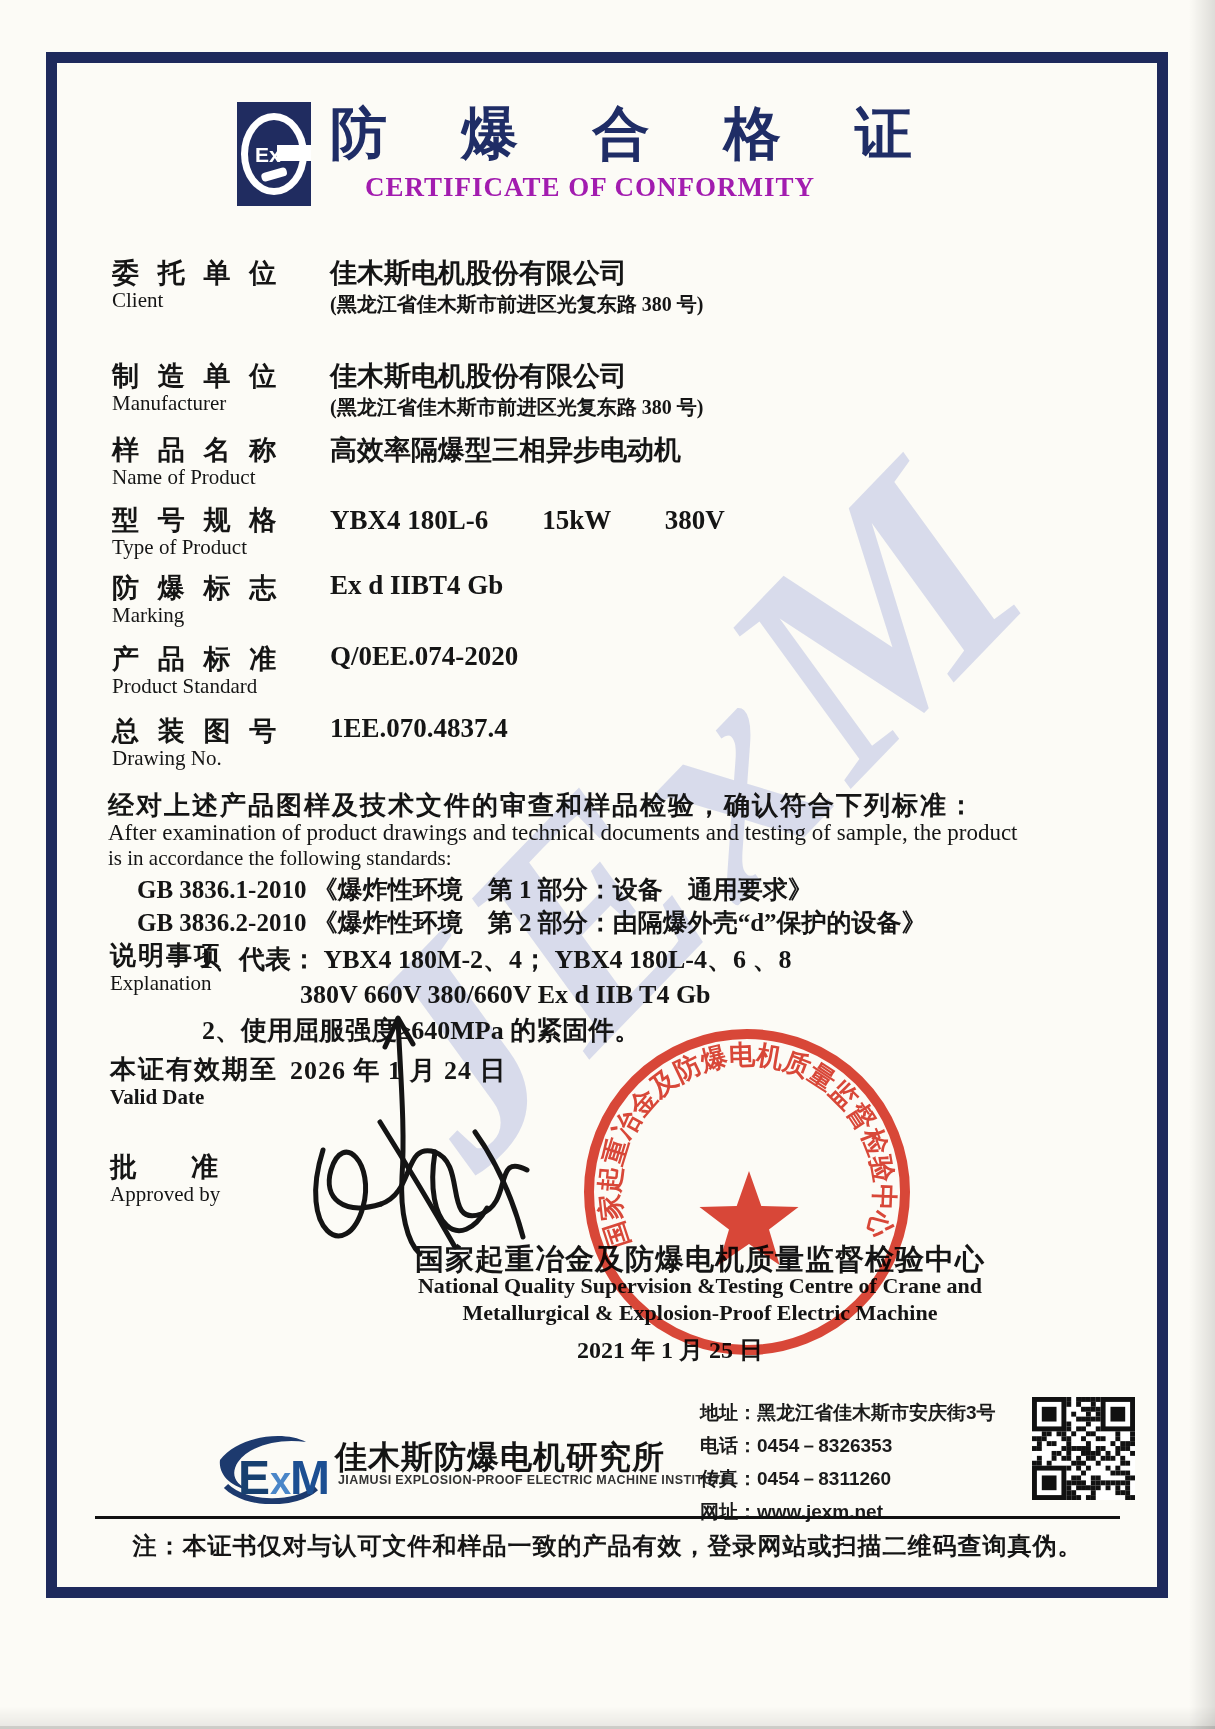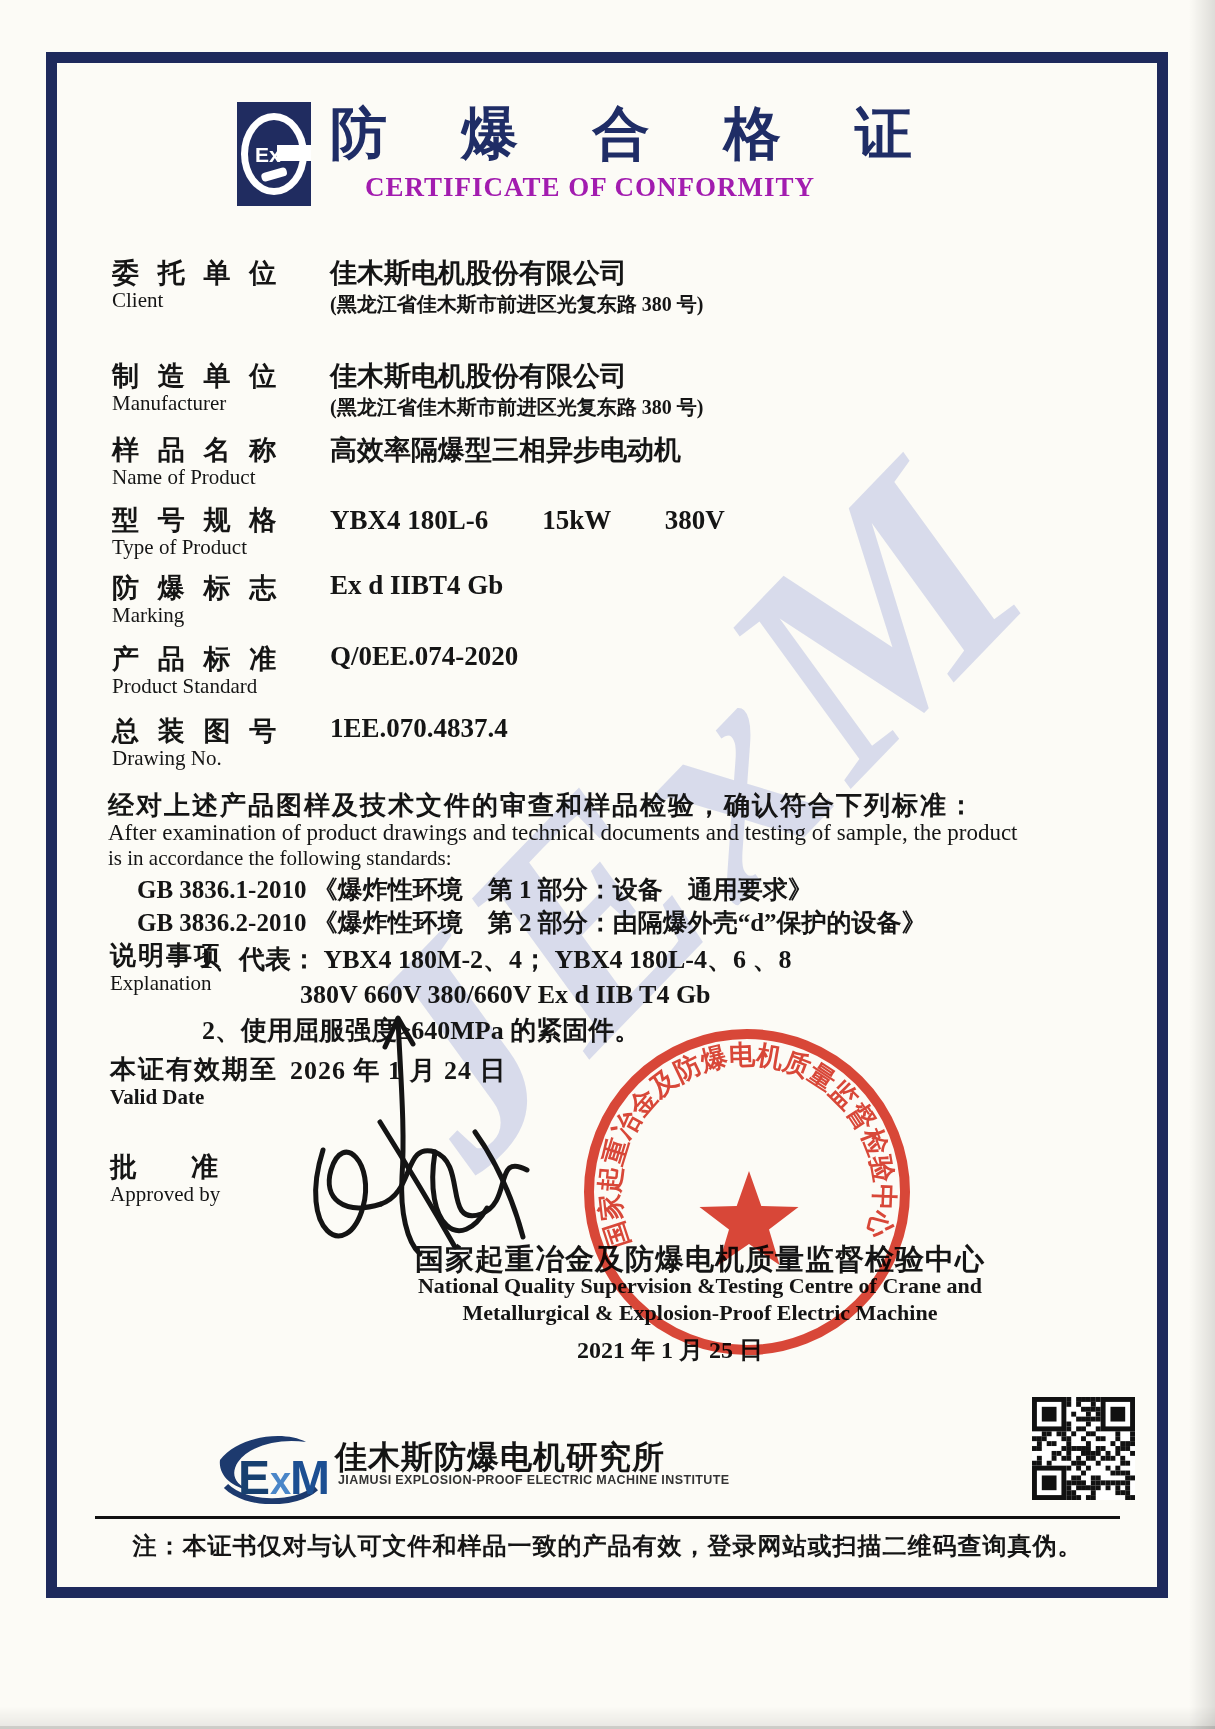--- a/index.html
+++ b/index.html
@@ -196,20 +196,26 @@
       <path d="M8 28 C 26 4, 72 -2, 94 10 C 68 6, 38 13, 26 30 C 18 42, 23 53, 38 58 C 20 56, 6 43, 8 28 Z" fill="#1d3a6e"></path>
       <path d="M14 54 C 34 74, 84 74, 104 56" fill="none" stroke="#1d3a6e" stroke-width="6"></path>
       <text x="26" y="62" font-size="48" font-weight="bold" fill="#17406f" font-family="Liberation Sans, sans-serif">E</text>
       <text x="58" y="62" font-size="38" font-weight="bold" fill="#4a86c8" font-family="Liberation Sans, sans-serif">x</text>
       <text x="78" y="62" font-size="48" font-weight="bold" fill="#1c4f92" font-family="Liberation Sans, sans-serif">M</text>
     </svg>
   </div>
   <div class="inst-cn">佳木斯防爆电机研究所</div>
   <div class="inst-en">JIAMUSI EXPLOSION-PROOF ELECTRIC MACHINE INSTITUTE</div>
 
+  <div class="contact">
+    <div>地址：黑龙江省佳木斯市安庆街3号</div>
+    <div>电话：0454－8326353</div>
+    <div>传真：0454－8311260</div>
+    <div>网址：www.jexm.net</div>
+  </div>
 
   <div class="qr">
     <svg width="103" height="103" viewBox="0 0 105 105" fill="#111">
         <rect x="35" y="0" width="5" height="5"></rect>
         <rect x="45" y="0" width="5" height="5"></rect>
         <rect x="50" y="0" width="5" height="5"></rect>
         <rect x="55" y="0" width="5" height="5"></rect>
         <rect x="60" y="0" width="5" height="5"></rect>
         <rect x="65" y="0" width="5" height="5"></rect>
         <rect x="35" y="5" width="5" height="5"></rect>

